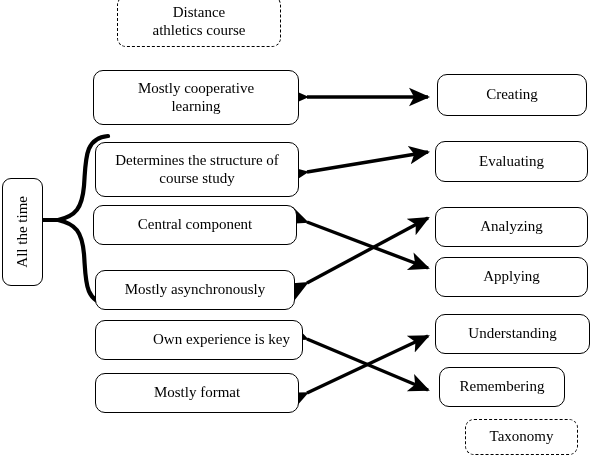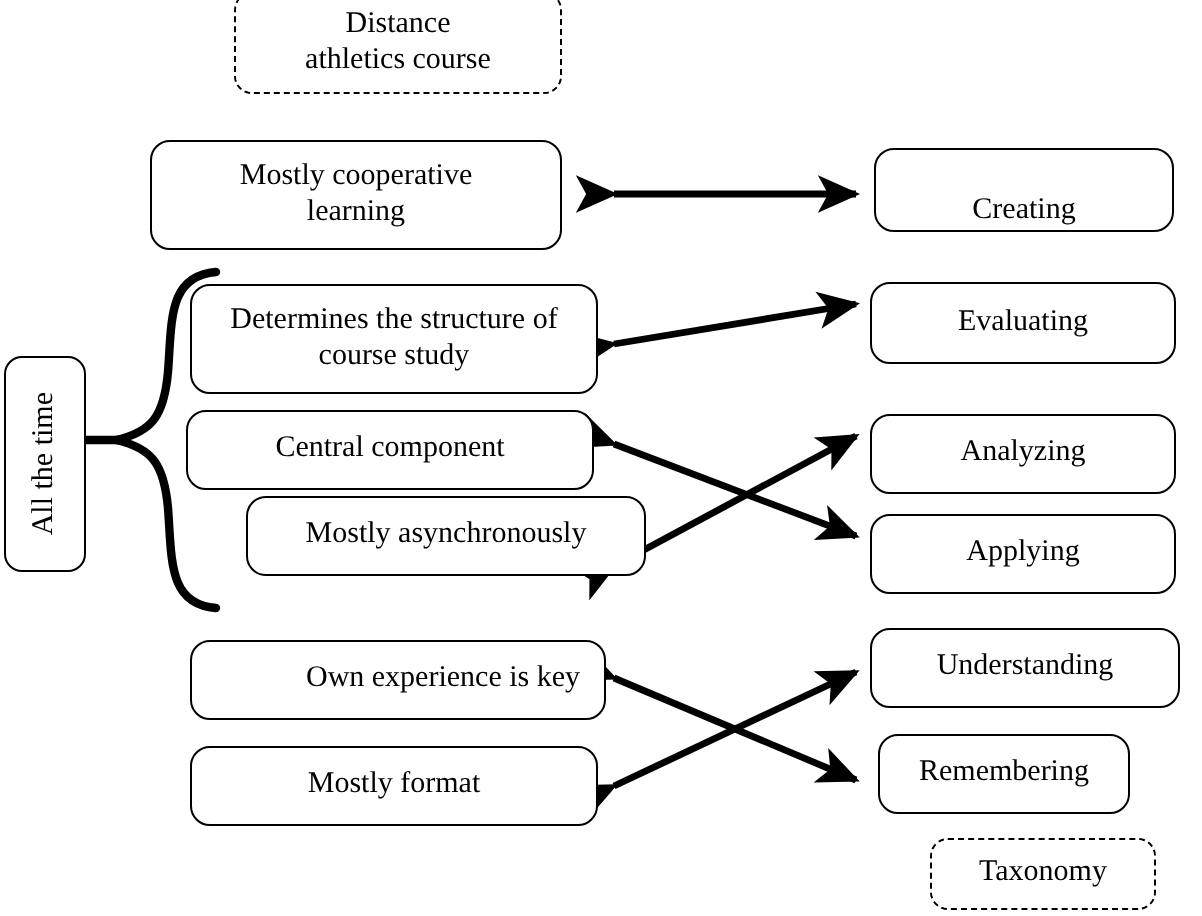--- a/index.html
+++ b/index.html
@@ -86,45 +86,45 @@
   </svg>
 
   <div class="node dashed fs15" style="left:117px;top:-4px;width:164px;height:51px;">
     <span class="txt">Distance<br>athletics course</span>
   </div>
 
   <div class="node vertical fs15" style="left:2px;top:178px;width:41px;height:108px;">
     <span class="txt">All the time</span>
   </div>
 
-  <div class="node fs15" style="left:75px;top:70px;width:206px;height:55px;">
+  <div class="node fs15" style="left:93px;top:70px;width:206px;height:55px;">
     <span class="txt">Mostly cooperative<br>learning</span>
   </div>
 
   <div class="node fs15" style="left:95px;top:142px;width:204px;height:55px;">
     <span class="txt">Determines the structure of<br>course study</span>
   </div>
 
   <div class="node fs15" style="left:93px;top:205px;width:204px;height:40px;">
     <span class="txt">Central component</span>
   </div>
 
-  <div class="node fs15" style="left:95px;top:248px;width:200px;height:40px;margin-left:28px;">
+  <div class="node fs15" style="left:95px;top:270px;width:200px;height:40px;">
     <span class="txt">Mostly asynchronously</span>
   </div>
 
   <div class="node fs15" style="left:95px;top:320px;width:208px;height:40px;padding-left:45px;">
     <span class="txt">Own experience is key</span>
   </div>
 
   <div class="node fs15" style="left:95px;top:373px;width:204px;height:40px;">
     <span class="txt">Mostly format</span>
   </div>
 
-  <div class="node fs15" style="left:437px;top:74px;width:150px;height:42px;align-items:flex-end;">
+  <div class="node fs15" style="left:437px;top:74px;width:150px;height:42px;">
     <span class="txt">Creating</span>
   </div>
 
   <div class="node fs15" style="left:435px;top:141px;width:153px;height:41px;">
     <span class="txt">Evaluating</span>
   </div>
 
   <div class="node fs15" style="left:435px;top:207px;width:153px;height:40px;">
     <span class="txt">Analyzing</span>
   </div>

